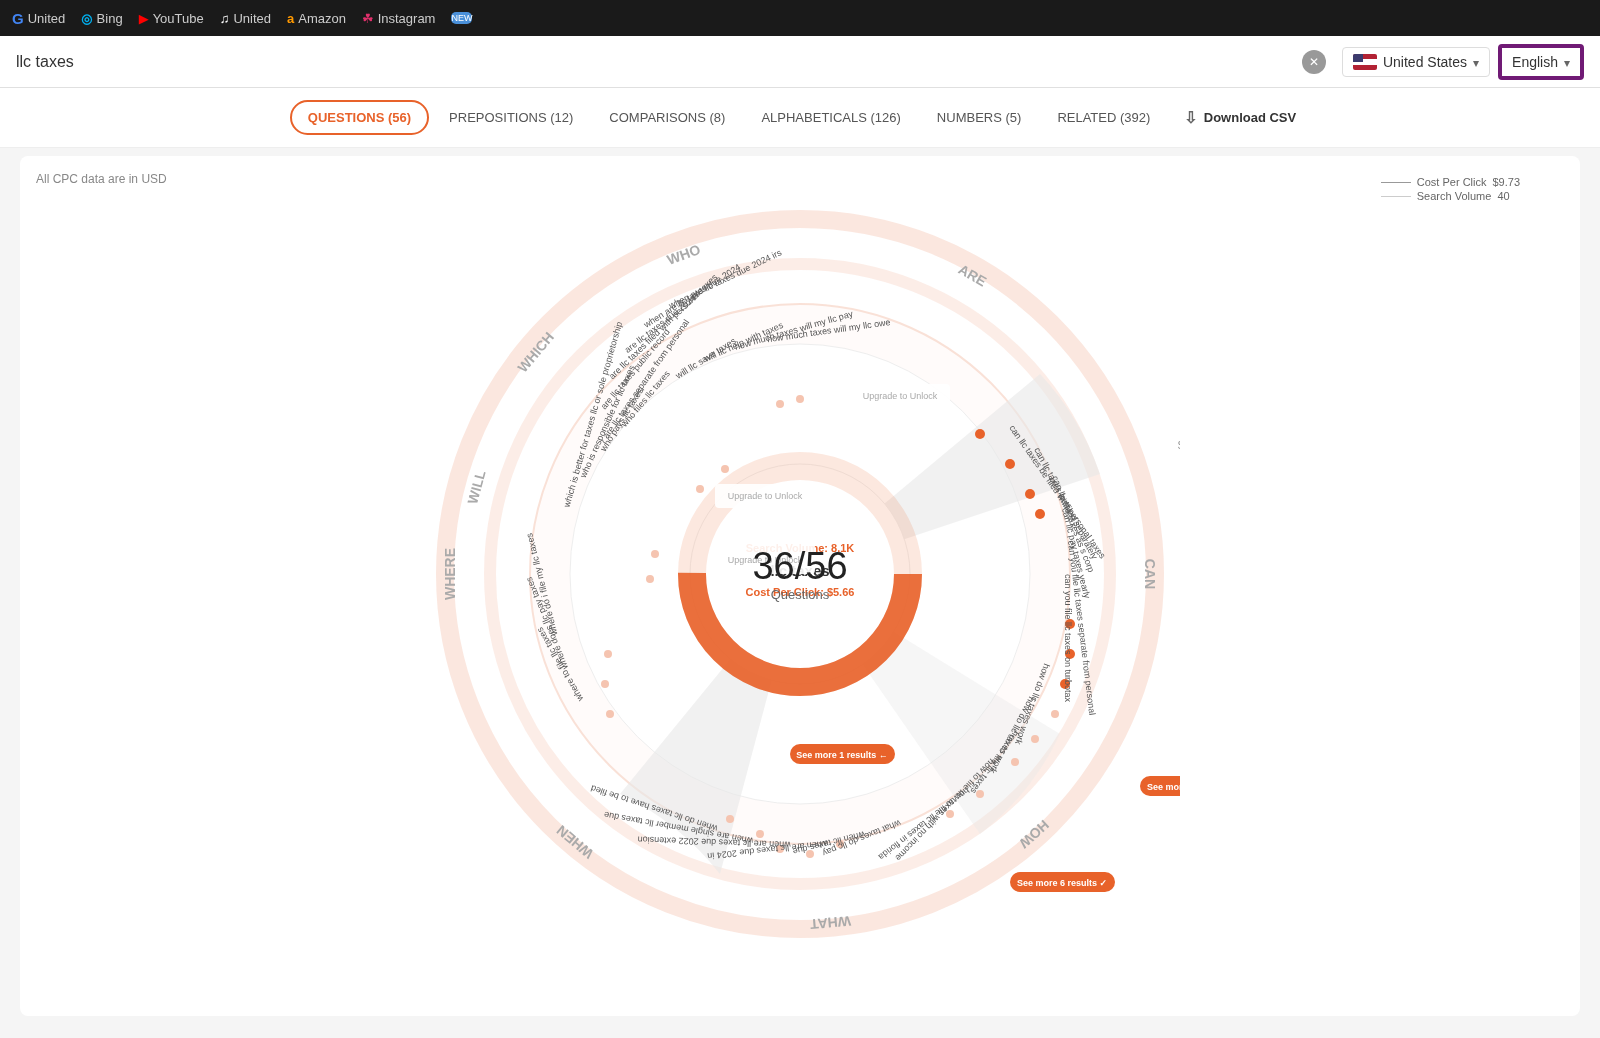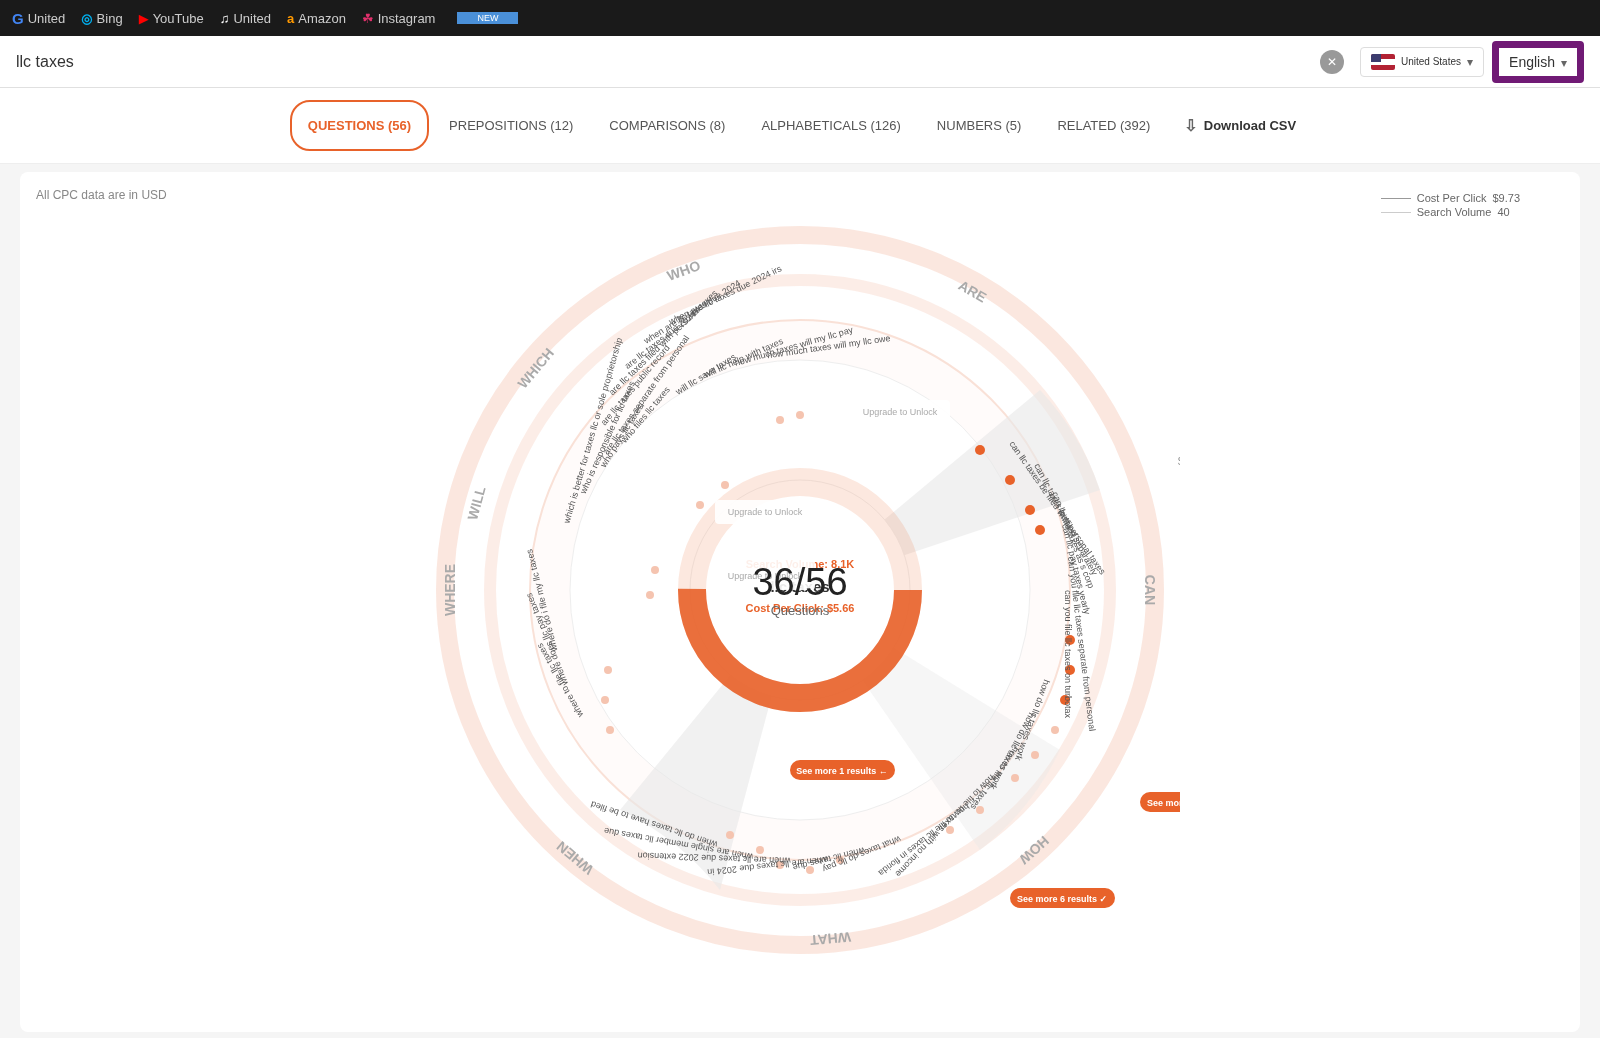--- a/index.html
+++ b/index.html
@@ -19,23 +19,23 @@
       align-items: center;
       gap: 4px;
       color: #ccc;
       font-size: 13px;
       cursor: pointer;
     }
     .new-badge {
       background: #4A90D9;
       color: white;
       font-size: 9px;
-      padding: 1px 20px;
-      border-radius: 0;
-      margin-left: 18px;
+      padding: 1px 0;
+      border-radius: 5px;
+      margin-left: 12px;
     }
 
     
     .search-bar {
       background: white;
       display: flex;
       align-items: center;
       padding: 0 16px;
       height: 52px;
       border-bottom: 1px solid #e0e0e0;
@@ -61,21 +61,21 @@
     }
     .country-selector {
       display: flex;
       align-items: center;
       gap: 6px;
       margin-left: 16px;
       padding: 6px 10px;
       border: 1px solid #ddd;
       border-radius: 4px;
       cursor: pointer;
-      font-size: 10px;
+      font-size: 14px;
       color: #333;
     }
     .flag-icon {
       width: 24px;
       height: 16px;
       background: linear-gradient(180deg, #B22234 33%, white 33%, white 66%, #B22234 66%);
       border-radius: 2px;
       position: relative;
       overflow: hidden;
     }
@@ -86,21 +86,21 @@
       width: 40%;
       height: 55%;
       background: #3C3B6E;
     }
     .lang-selector {
       display: flex;
       align-items: center;
       gap: 6px;
       margin-left: 8px;
       padding: 6px 10px;
-      border: 7px solid #701a75;
+      border: 4px solid #701a75;
       border-radius: 4px;
       cursor: pointer;
       font-size: 14px;
       color: #333;
     }
     .chevron-down::after {
       content: '▾';
       font-size: 12px;
       color: #666;
     }
@@ -109,21 +109,21 @@
     .tab-bar {
       background: white;
       display: flex;
       align-items: center;
       justify-content: center;
       padding: 12px 0;
       gap: 4px;
       border-bottom: 1px solid #eee;
     }
     .tab {
-      padding: 16px 16px;
+      padding: 8px 16px;
       font-size: 13px;
       color: #555;
       cursor: pointer;
       border-radius: 20px;
       white-space: nowrap;
     }
     .tab.active {
       border: 2px solid #E8622A;
       color: #E8622A;
       font-weight: bold;

